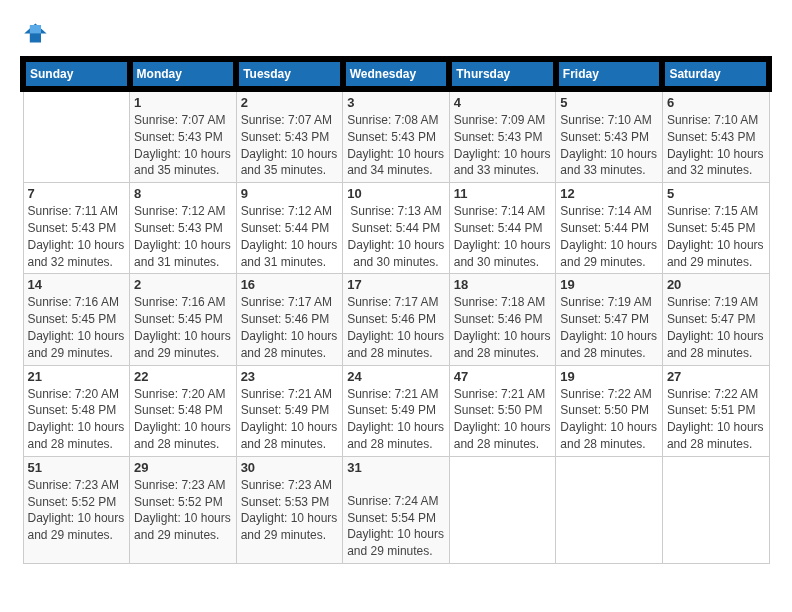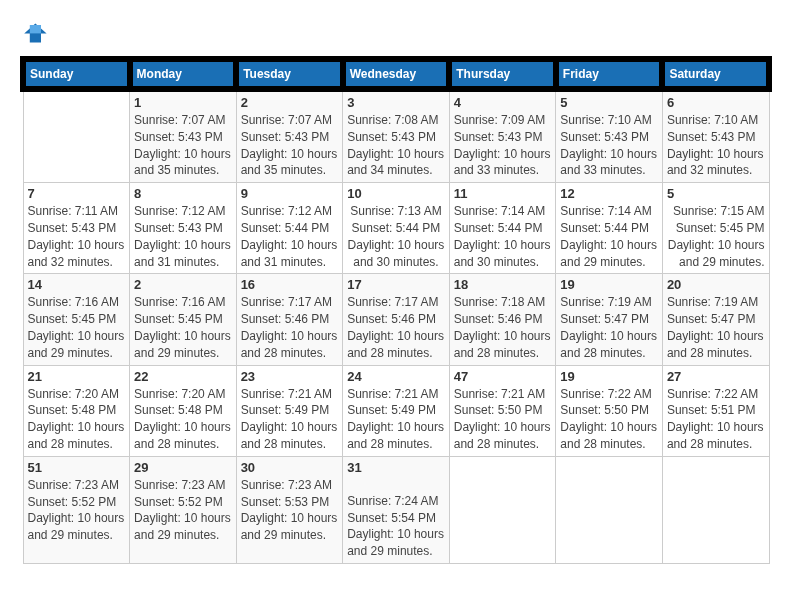--- a/index.html
+++ b/index.html
@@ -202,21 +202,21 @@
           </td>
           <td>
             <span class="day-number">12</span>
             <div class="day-info" style="white-space: pre-line;">Sunrise: 7:14 AM
 Sunset: 5:44 PM
 Daylight: 10 hours
 and 29 minutes.</div>
           </td>
           <td>
             <span class="day-number">5</span>
-            <div class="day-info" style="white-space: pre-line; text-align: right;">Sunrise: 7:15 AM
+            <div class="day-info" style="white-space: pre-line;">Sunrise: 7:15 AM
 Sunset: 5:45 PM
 Daylight: 10 hours
 and 29 minutes.</div>
           </td>
         </tr>
         <tr>
           <td>
             <span class="day-number">14</span>
             <div class="day-info" style="white-space: pre-line;">Sunrise: 7:16 AM
 Sunset: 5:45 PM

